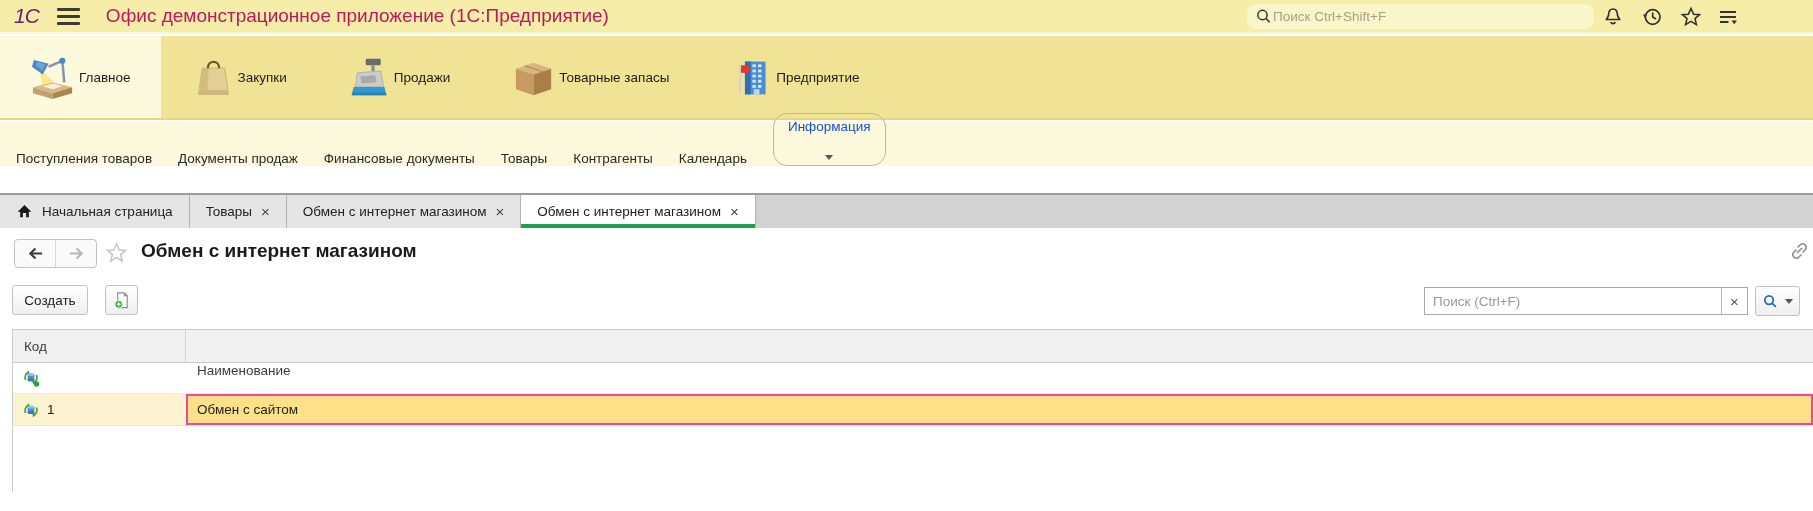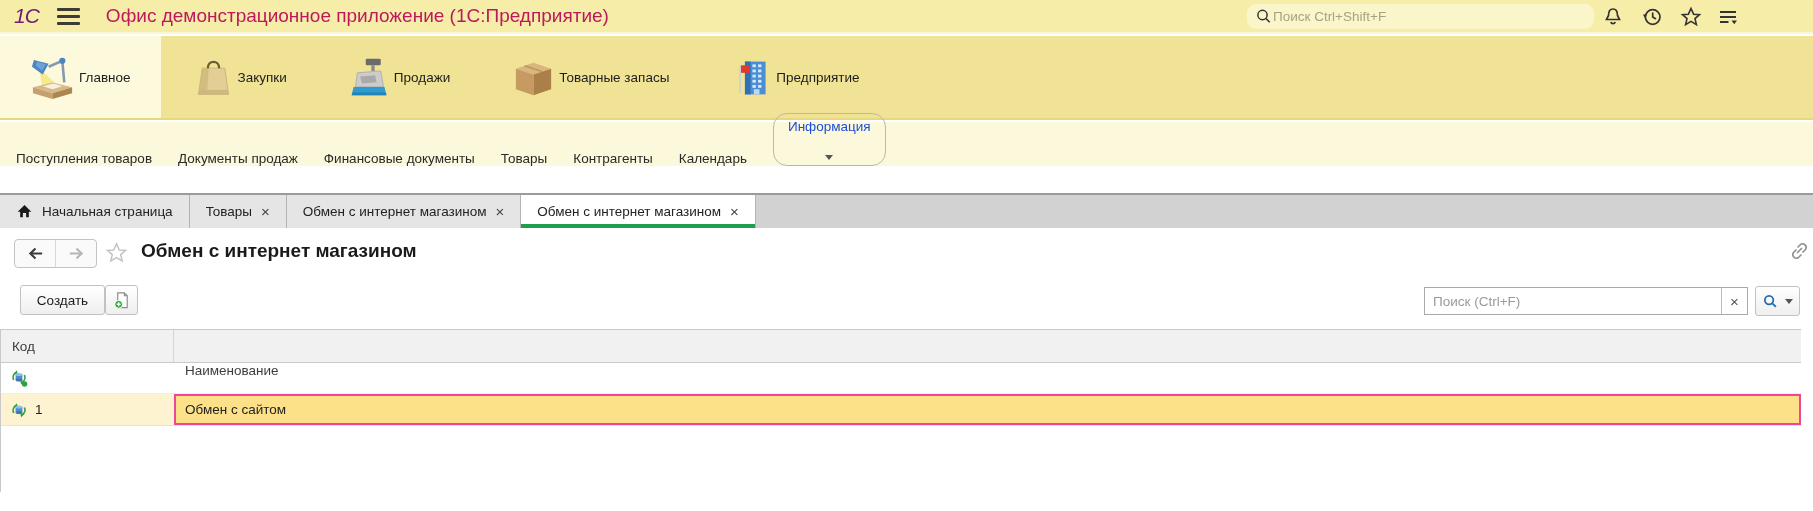--- a/index.html
+++ b/index.html
@@ -51,33 +51,33 @@
   .navbtns .half { flex:1; display:flex; align-items:center; justify-content:center; cursor:pointer; }
   .navbtns .half + .half { border-left:1px solid #d9d9d9; }
   .fav-star { position:absolute; left:104px; top:241px; cursor:pointer; }
   .page-title { position:absolute; left:141px; top:240px; font-size:19px; font-weight:600; color:#1a1a1a; }
   .link-ico { position:absolute; right:3px; top:240px; cursor:pointer; }
 
   
   .btn { position:absolute; height:30px; border:1px solid #c2c2c2; border-radius:3px;
     background:linear-gradient(#ffffff,#efefef); font-size:13.5px; color:#1d1d1d; cursor:pointer;
     display:flex; align-items:center; justify-content:center; font-family:"Liberation Sans",sans-serif; }
-  .btn-create { left:20px; top:285px; width:85px; }
+  .btn-create { left:12px; top:285px; width:76px; }
   .btn-copy { left:105px; top:285px; width:33px; }
   .list-search { position:absolute; left:1424px; top:287px; width:324px; height:28px;
     border:1px solid #a9a9a9; background:#fff; display:flex; }
   .list-search input { flex:1; border:none; outline:none; font-size:13.5px; padding:0 8px;
     font-family:"Liberation Sans",sans-serif; color:#be185d; }
   .list-search input::placeholder { color:#9a9a9a; }
   .clear-cell { width:26px; border-left:1px solid #bdbdbd; display:flex; align-items:center;
     justify-content:center; color:#555; font-size:15px; cursor:pointer; }
   .btn-search { left:1755px; top:286px; width:45px; gap:6px; }
 
   
-  .grid { position:absolute; left:0; top:329px; width:1801px; height:163px;
+  .grid { position:absolute; left:12px; top:329px; width:1801px; height:163px;
     border-left:1px solid #c9c9c9; border-top:1px solid #c9c9c9; }
   .g-head { display:flex; height:33px; background:#f1f1f1; border-bottom:1px solid #c9c9c9;
     font-size:13.5px; color:#3d3d3d; }
   .g-head .c1 { width:173px; border-right:1px solid #d5d5d5; display:flex; align-items:center; padding-left:11px; cursor:pointer; }
   .g-head .c2 { flex:1; display:flex; align-items:center; padding-left:11px; cursor:pointer;margin-top:40px; }
   .g-row { display:flex; height:31px; font-size:13.5px; align-items:stretch; cursor:pointer; }
   .g-row .c1 { width:173px; display:flex; align-items:center; gap:7px; padding-left:9px; }
   .g-row .c2 { flex:1; display:flex; align-items:center; padding-left:11px; }
   .row-plain { background:#fff; border-bottom:1px solid #ededed; }
   .row-sel { background:#fdf3d0; border-bottom:1px solid #e3e3e3; height:32px; }

